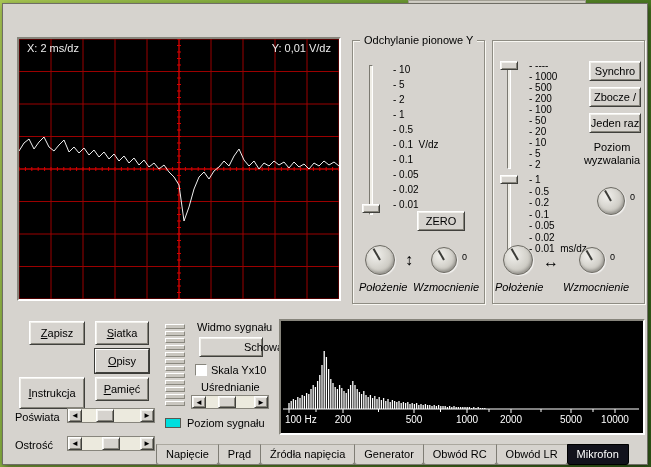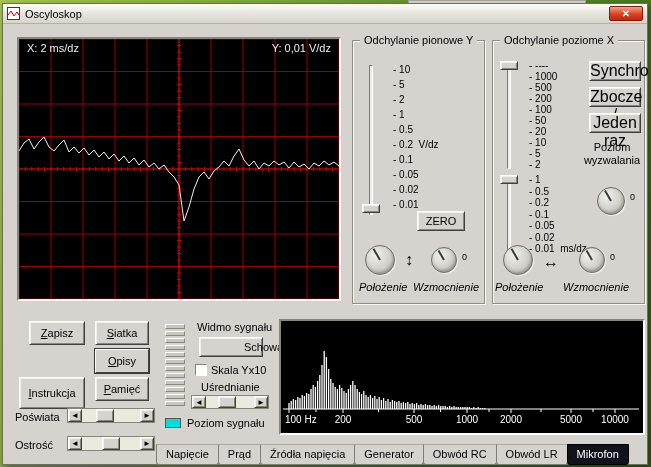--- a/index.html
+++ b/index.html
@@ -49,21 +49,21 @@
   .ticks{position:absolute;display:flex;flex-direction:column;}
   .tick{font-size:10px;line-height:1;white-space:pre;}
   .tick::before{content:"- ";}
   #v-channel{left:16px;top:24px;height:150px;} #v-thumb{left:9px;top:163px;}
   #v-ticks{left:40px;top:24px;} #v-ticks .tick{height:15px;}
   #zero-btn{position:absolute;left:64px;top:170px;width:48px;height:20px;}
   #h-channel1{left:14px;top:22px;height:106px;} #h-thumb1{left:7px;top:20px;}
   #h-ticks{left:36px;top:20px;} #h-ticks .tick{height:11px;}
   #h-channel2{left:14px;top:136px;height:82px;} #h-thumb2{left:7px;top:134px;}
   #t-ticks{left:36px;top:134px;} #t-ticks .tick{height:11.5px;}
-  .panel-btn{position:absolute;left:96px;width:52px;height:20px;font-size:16px;}
+  .panel-btn{position:absolute;left:96px;width:52px;height:20px;font-size:11px;}
   #syn-btn{top:20px;} #zbo-btn{top:46px;} #jed-btn{top:72px;}
   #trig-label{position:absolute;left:88px;top:100px;width:62px;text-align:center;line-height:13px;}
   
   .knob{position:absolute;border-radius:50%;border:1px solid #6d6b64;
     background:radial-gradient(circle at 35% 32%,#f1f0ec,#b7b4ab);
     box-shadow:inset -1px -2px 3px rgba(0,0,0,.25), 1px 1px 1px rgba(255,255,255,.7);}
   .pointer{position:absolute;left:50%;top:50%;width:2px;height:45%;margin-left:-1px;
     background:#3c3c38;transform-origin:top center;transform:rotate(150deg);}
   .zero-mark{position:absolute;right:-11px;top:4px;font-size:9px;}
   #v-knob-pos{left:12px;top:204px;width:30px;height:30px;}
@@ -120,28 +120,20 @@
 <div class="desktop">
 
   <div class="bgwin">
     <div class="ghost g1"></div>
     <div class="ghost g2"></div>
     <div class="close-btn">✕</div>
   </div>
 
   <div class="window">
 
-    <div class="titlebar">
-      <svg width="13" height="13">
-        <rect x="0.5" y="0.5" width="12" height="12" fill="#fff" stroke="#c00000"></rect>
-        <polyline points="1,8 4,4 7,9 10,5 12,8" stroke="#c00000" fill="none"></polyline>
-      </svg>
-      <span>Oscyloskop</span>
-      <div class="close-btn">✕</div>
-    </div>
 
     <div id="scope">
       <svg id="scope-svg" width="320" height="260">
           <line x1="0.0" y1="0" x2="0.0" y2="260" stroke="#9b0000"></line>
           <line x1="32.0" y1="0" x2="32.0" y2="260" stroke="#9b0000"></line>
           <line x1="64.0" y1="0" x2="64.0" y2="260" stroke="#9b0000"></line>
           <line x1="96.0" y1="0" x2="96.0" y2="260" stroke="#9b0000"></line>
           <line x1="128.0" y1="0" x2="128.0" y2="260" stroke="#9b0000"></line>
           <line x1="160.0" y1="0" x2="160.0" y2="260" stroke="#9b0000"></line>
           <line x1="192.0" y1="0" x2="192.0" y2="260" stroke="#9b0000"></line>
@@ -261,41 +253,40 @@
     <div class="group" id="v-panel">
       <span class="legend">Odchylanie pionowe Y</span>
       <div class="channel" id="v-channel"></div>
       <div class="thumb raised" id="v-thumb"></div>
       <div class="ticks" id="v-ticks">
           <div class="tick">10</div>
           <div class="tick">5</div>
           <div class="tick">2</div>
           <div class="tick">1</div>
           <div class="tick">0.5</div>
-          <div class="tick">0.2  V/dz</div>
+          <div class="tick">0.1  V/dz</div>
           <div class="tick">0.1</div>
           <div class="tick">0.05</div>
           <div class="tick">0.02</div>
           <div class="tick">0.01</div>
         </div>
       <button class="btn raised" id="zero-btn">ZERO</button>
       <div class="knob" id="v-knob-pos">
         <div class="pointer"></div>
       </div>
       <span class="dir-arrow" id="v-arrow">↕</span>
       <div class="knob" id="v-knob-gain">
         <div class="pointer"></div>
         <span class="zero-mark">0</span>
       </div>
       <span class="knob-label" id="v-pos-label">Położenie</span>
       <span class="knob-label" id="v-gain-label">Wzmocnienie</span>
     </div>
 
     <div class="group" id="h-panel">
-      <span class="legend">Odchylanie poziome X</span>
       <div class="channel" id="h-channel1"></div>
       <div class="thumb raised" id="h-thumb1"></div>
       <div class="ticks" id="h-ticks">
           <div class="tick">----</div>
           <div class="tick">1000</div>
           <div class="tick">500</div>
           <div class="tick">200</div>
           <div class="tick">100</div>
           <div class="tick">50</div>
           <div class="tick">20</div>

